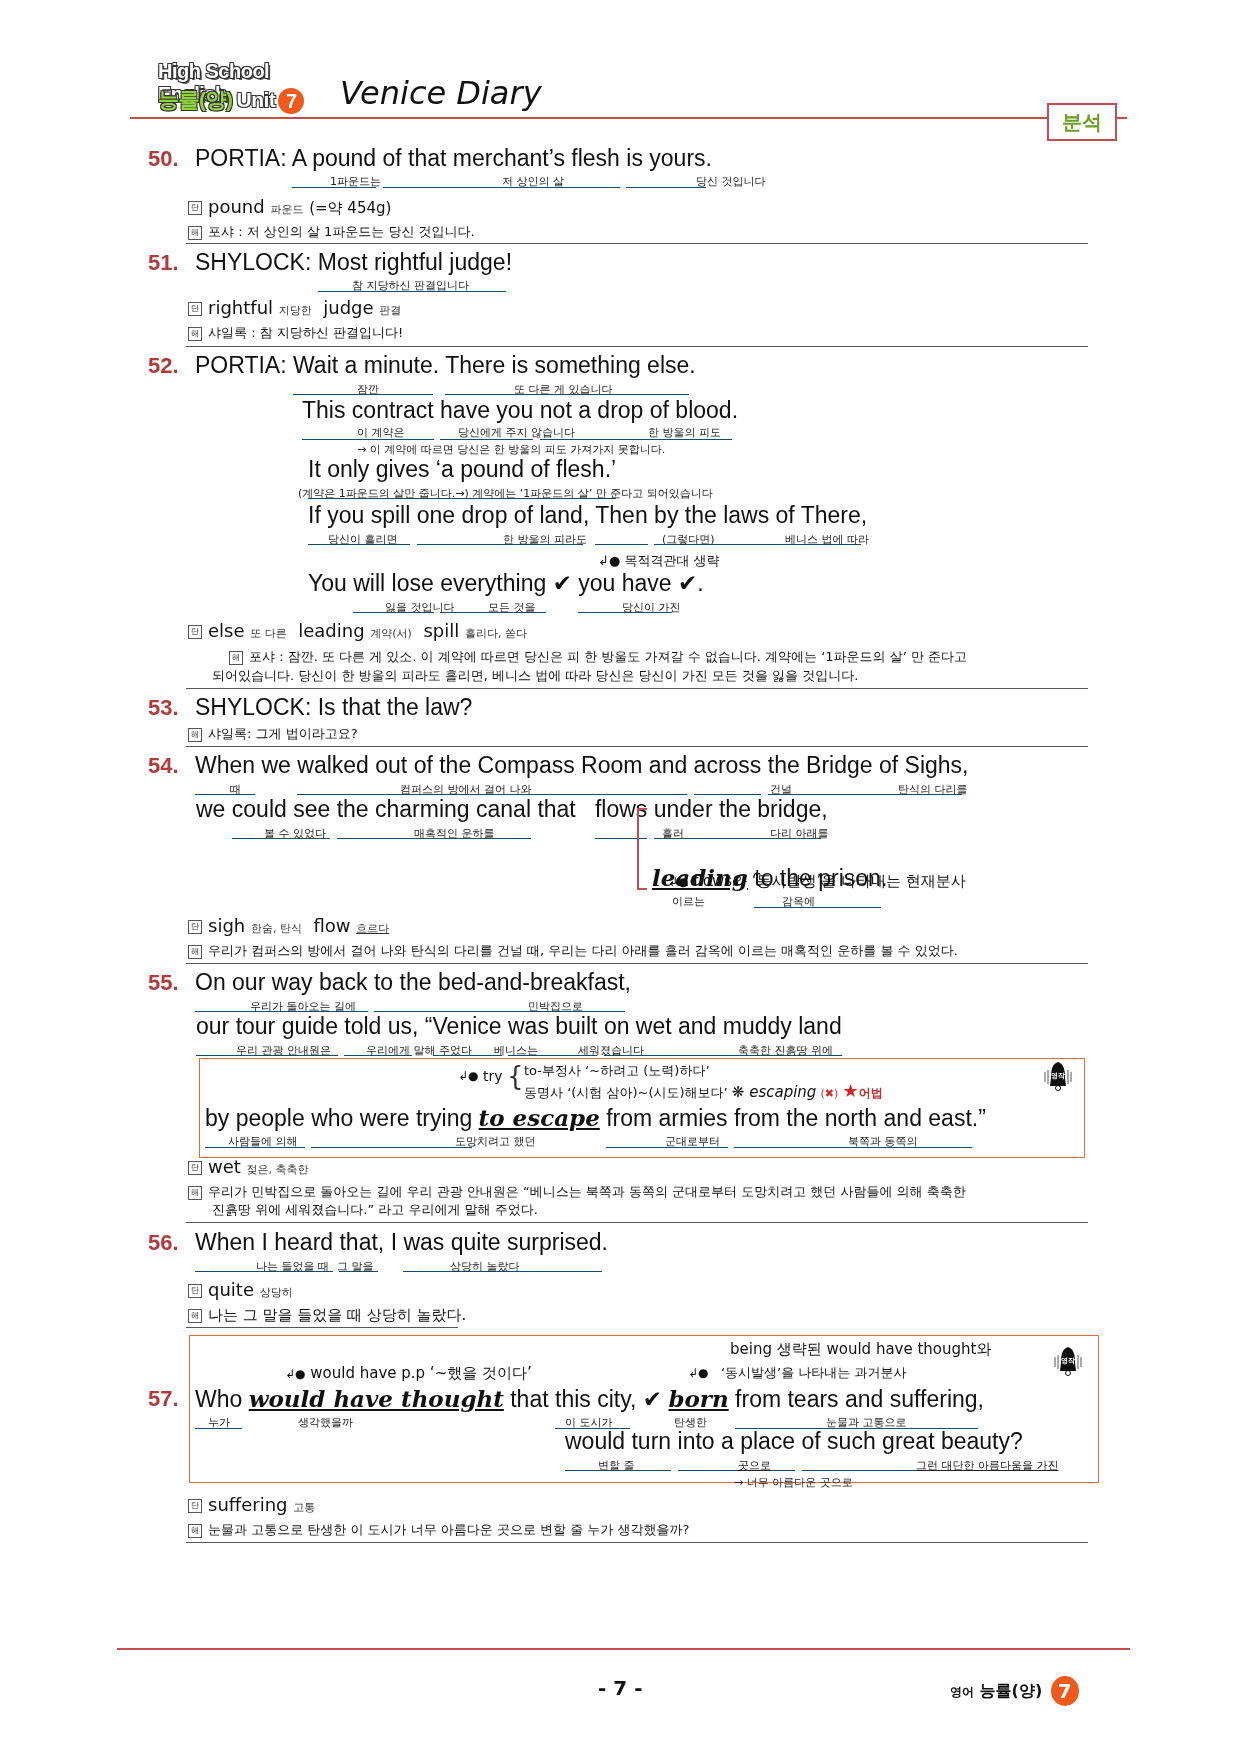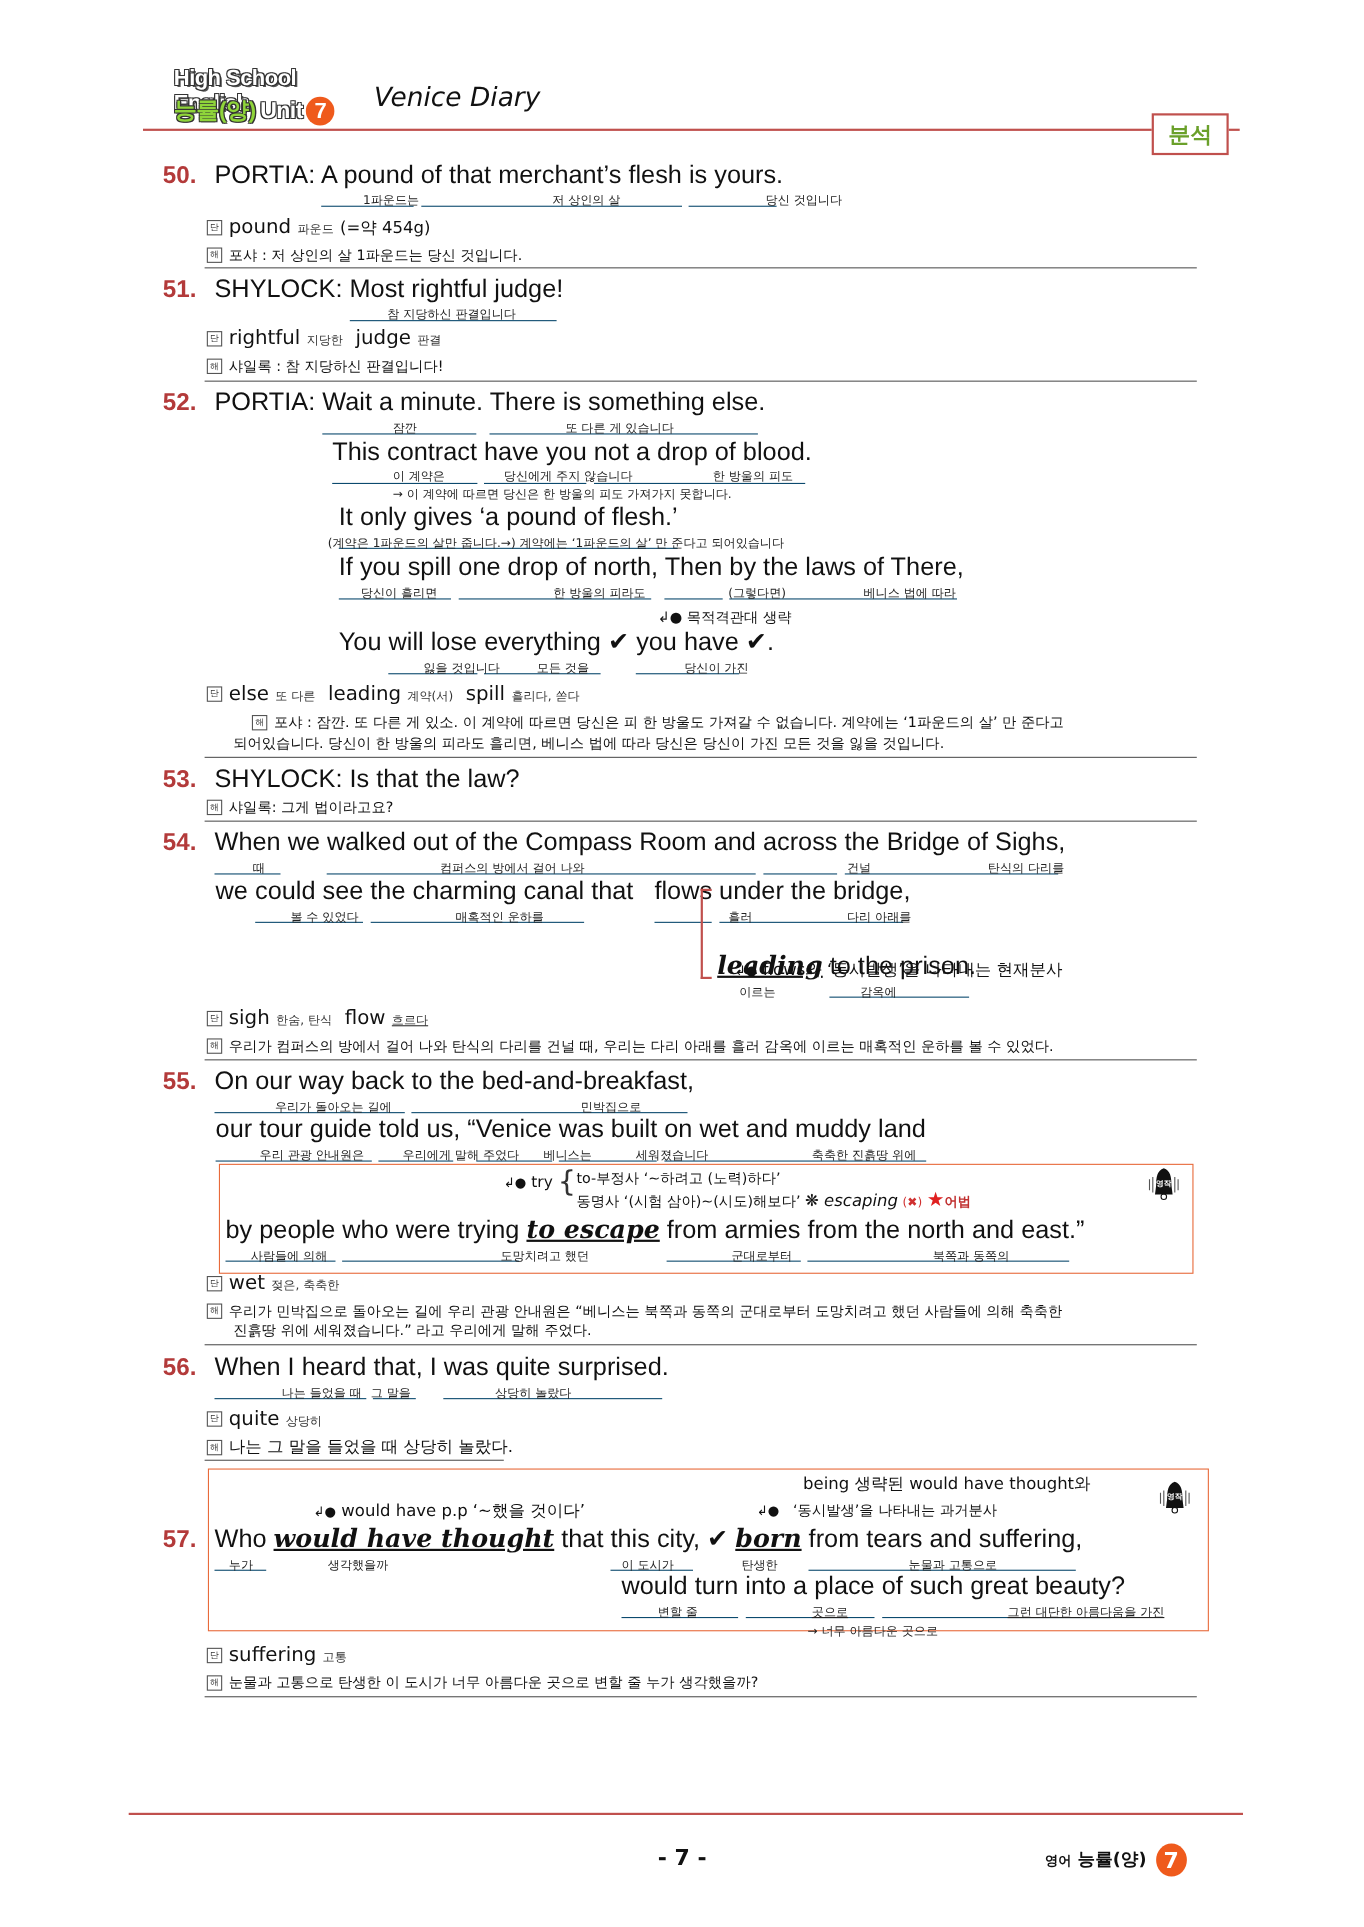--- a/index.html
+++ b/index.html
@@ -7,21 +7,21 @@
          font-family:"DejaVu Sans", "Liberation Sans", sans-serif; color:#111; }
   .abs { position:absolute; }
   
   .logo { left:158px; top:60px; width:172px; height:56px; }
   .logo .l1 { position:absolute; left:0; top:0; font-family:"Liberation Sans", sans-serif; font-weight:bold; font-size:20px; color:#fff; letter-spacing:-0.5px;
      text-shadow: -1px -1px 0 #333, 1px -1px 0 #333, -1px 1px 0 #333, 1px 1px 0 #333, 2px 2px 0 #555; }
   .logo .l2 { position:absolute; left:0; top:26px; font-family:"Liberation Sans", sans-serif; font-weight:bold; font-size:21px; letter-spacing:-0.5px; }
   .logo .l2 .kr { color:#8fd43a; text-shadow: -1px -1px 0 #333, 1px -1px 0 #333, -1px 1px 0 #333, 1px 1px 0 #333; }
   .logo .l2 .unit { color:#fff; text-shadow: -1px -1px 0 #333, 1px -1px 0 #333, -1px 1px 0 #333, 1px 1px 0 #333; margin-left:4px; }
   .circle7 { display:inline-block; width:26px; height:26px; border-radius:50%; background:#ef5a1c; color:#fff; text-align:center; line-height:26px; font-weight:bold; font-size:20px; margin-left:3px; vertical-align:middle; }
-  .title { left:340px; top:74px; font-family:"DejaVu Sans", sans-serif; font-size:24px; font-style:italic; color:#111; }
+  .title { left:340px; top:74px; font-family:"DejaVu Sans", sans-serif; font-size:32px; font-style:italic; color:#111; }
   .hdr-line { left:130px; top:117px; width:997px; height:2px; background:#c0504d; }
   .badge { left:1047px; top:103px; width:66px; height:34px; border:2px solid #c0504d; background:#fff; color:#6aa02a; font-weight:bold; font-size:20px; text-align:center; line-height:34px; }
   
   .num { font-family:"Liberation Sans", sans-serif; font-weight:bold; font-size:22px; color:#b33a3a; }
   .en { font-family:"Liberation Sans", sans-serif; font-size:23px; color:#111; white-space:nowrap; }
   .u { border-bottom:1px solid #0c4a6e; padding-bottom:16px; }
   .tr { font-size:11px; color:#222; white-space:nowrap; }
   .voc { font-size:18px; color:#111; white-space:nowrap; }
   .voc small { font-size:11px; color:#333; }
   .hae { font-size:13px; color:#111; white-space:nowrap; }
@@ -97,21 +97,21 @@
 <div class="abs tr" style="left:357px;top:425px;">이 계약은</div>
 <div class="abs tr" style="left:458px;top:425px;">당신에게 주지 않습니다</div>
 <div class="abs tr" style="left:648px;top:425px;">한 방울의 피도</div>
 <div class="abs tr" style="left:357px;top:442px;">→ 이 계약에 따르면 당신은 한 방울의 피도 가져가지 못합니다.</div>
 <div class="abs en" style="left:308px;top:456px;">
   <span class="u">It only gives ‘a pound of flesh.’</span>
 </div>
 <div class="abs tr" style="left:298px;top:486px;">(계약은 1파운드의 살만 줍니다.→) 계약에는 ‘1파운드의 살’ 만 준다고 되어있습니다</div>
 <div class="abs en" style="left:308px;top:502px;">
   <span class="u">If you spill</span>
-  <span class="u">one drop of north</span><span>,</span>
+  <span class="u">one drop of land</span><span>,</span>
   <span class="u">Then</span>
   <span class="u">by the laws of There</span><span>,</span>
 </div>
 <div class="abs tr" style="left:328px;top:532px;">당신이  흘리면</div>
 <div class="abs tr" style="left:503px;top:532px;">한 방울의 피라도</div>
 <div class="abs tr" style="left:662px;top:532px;">(그렇다면)</div>
 <div class="abs tr" style="left:785px;top:532px;">베니스 법에 따라</div>
 <div class="abs note" style="left:598px;top:552px;">
   <span>↲●</span> <span>목적격관대 생략</span>
 </div>

